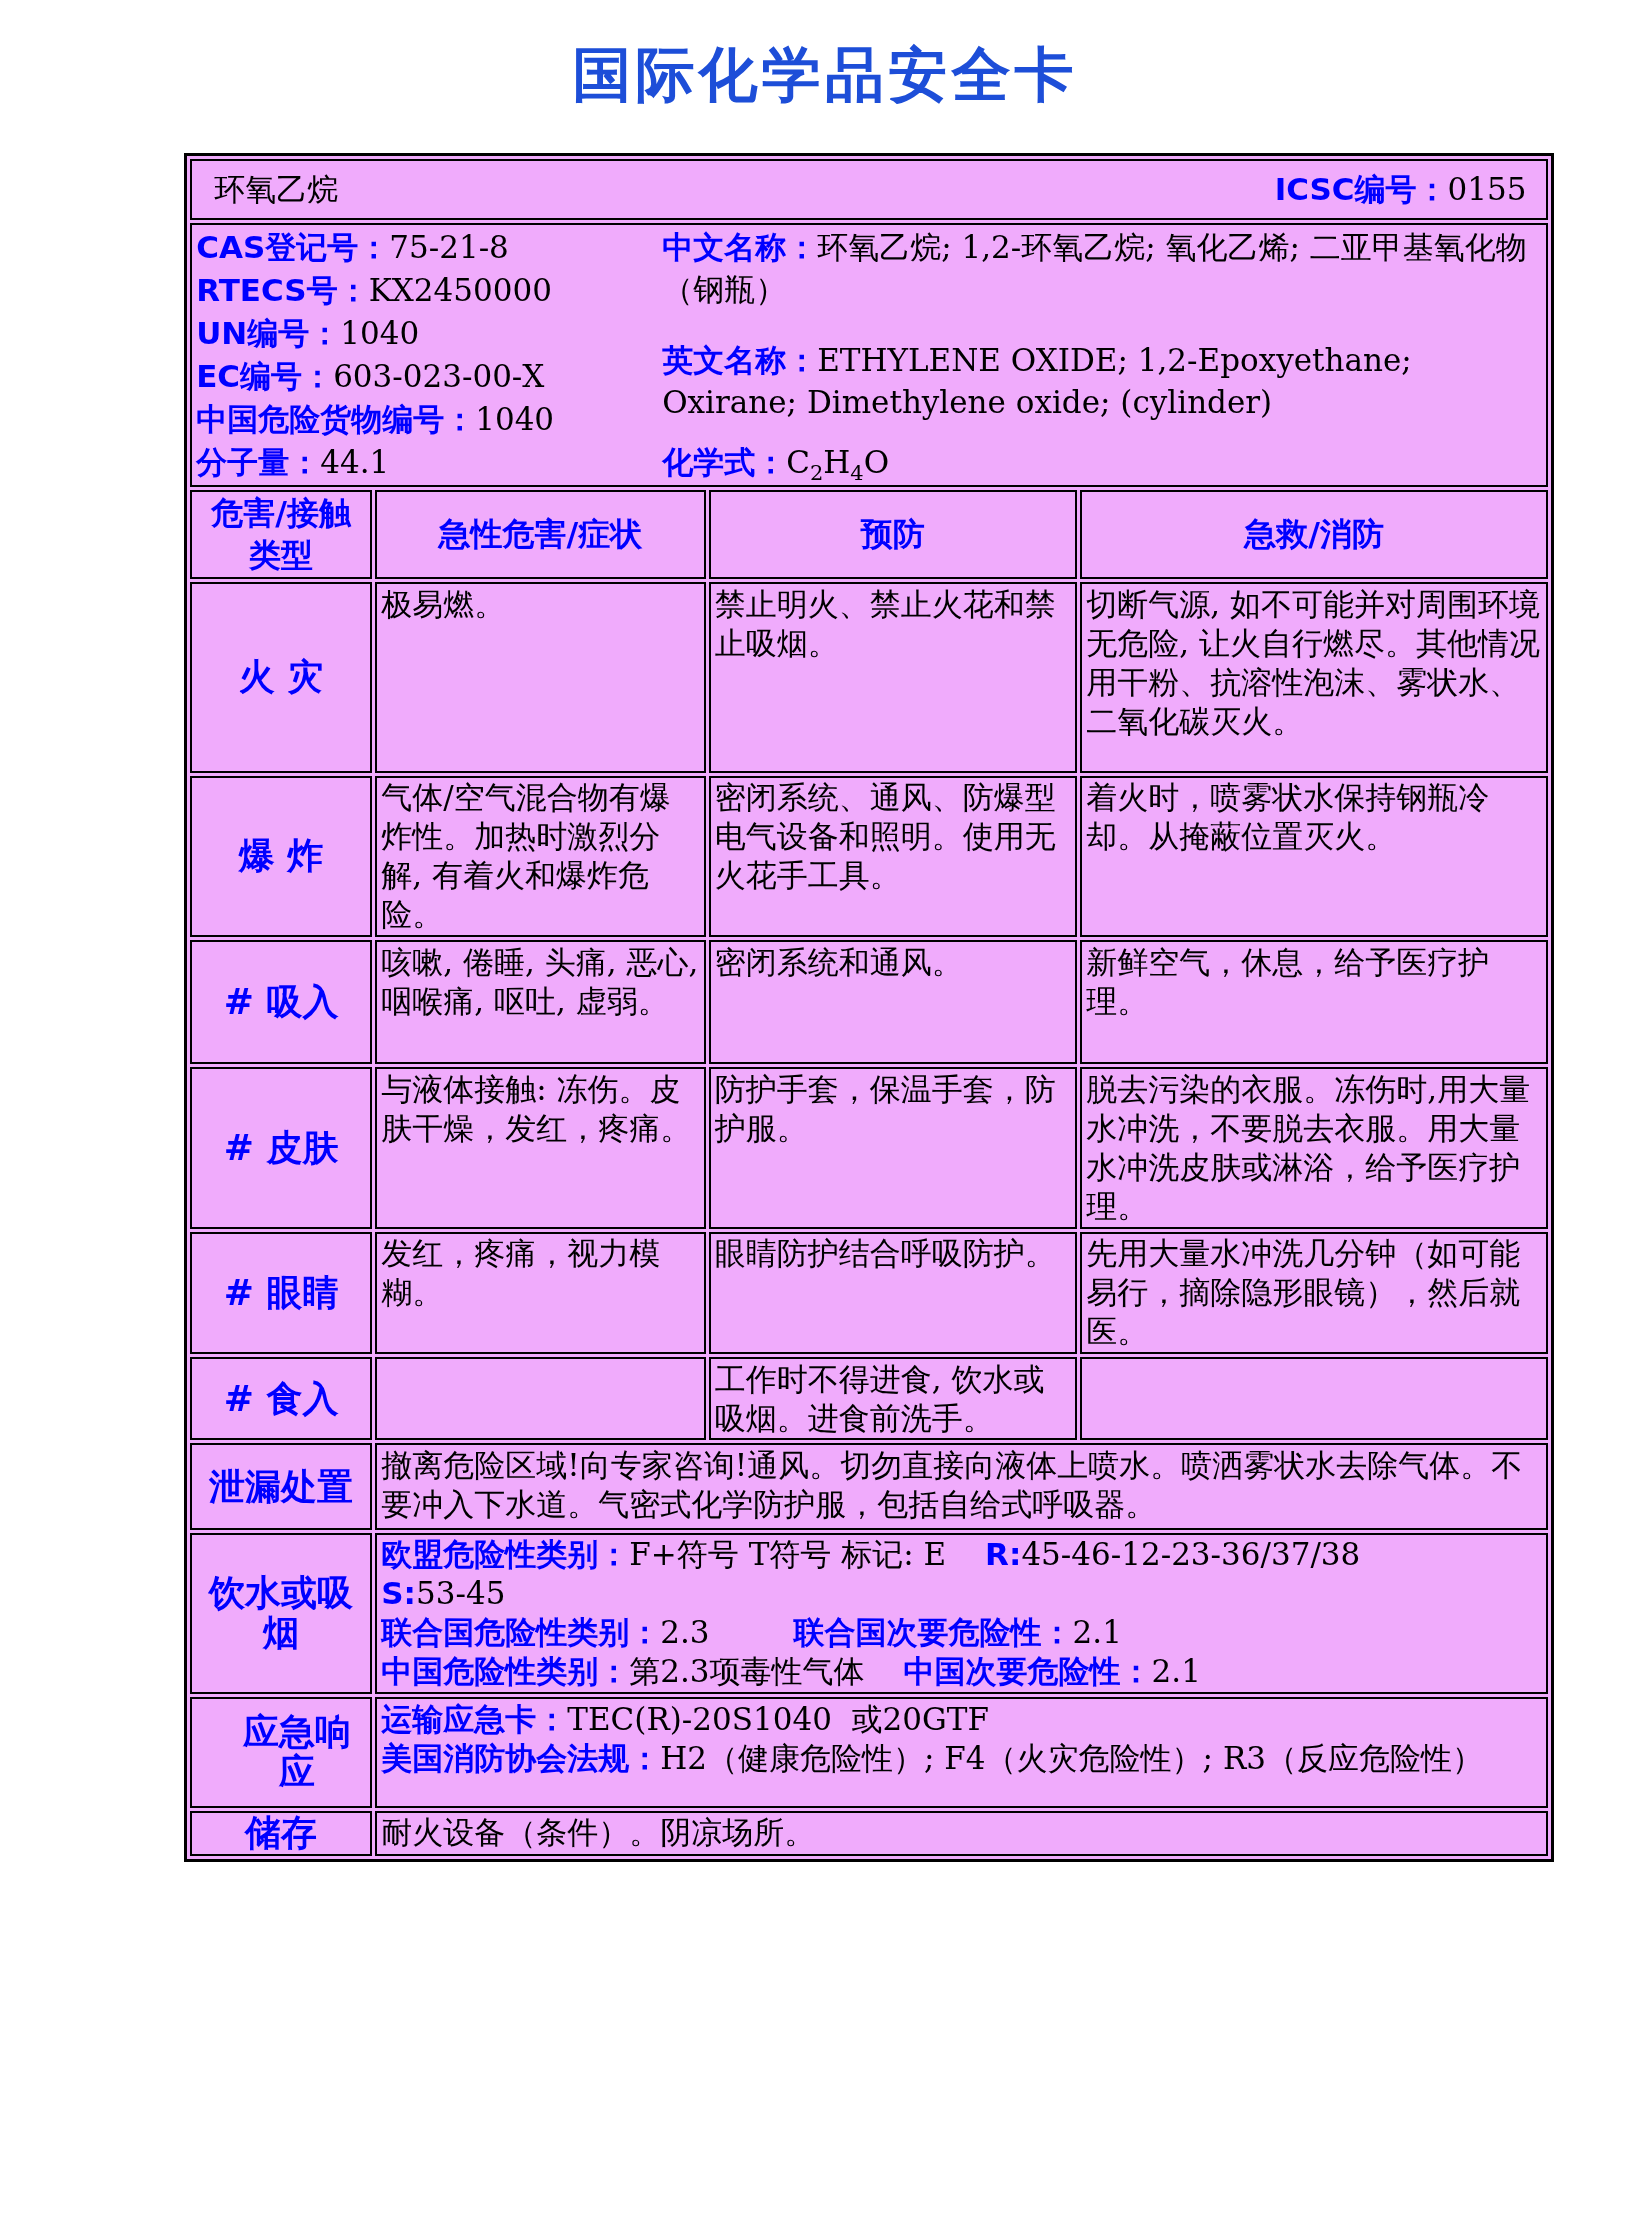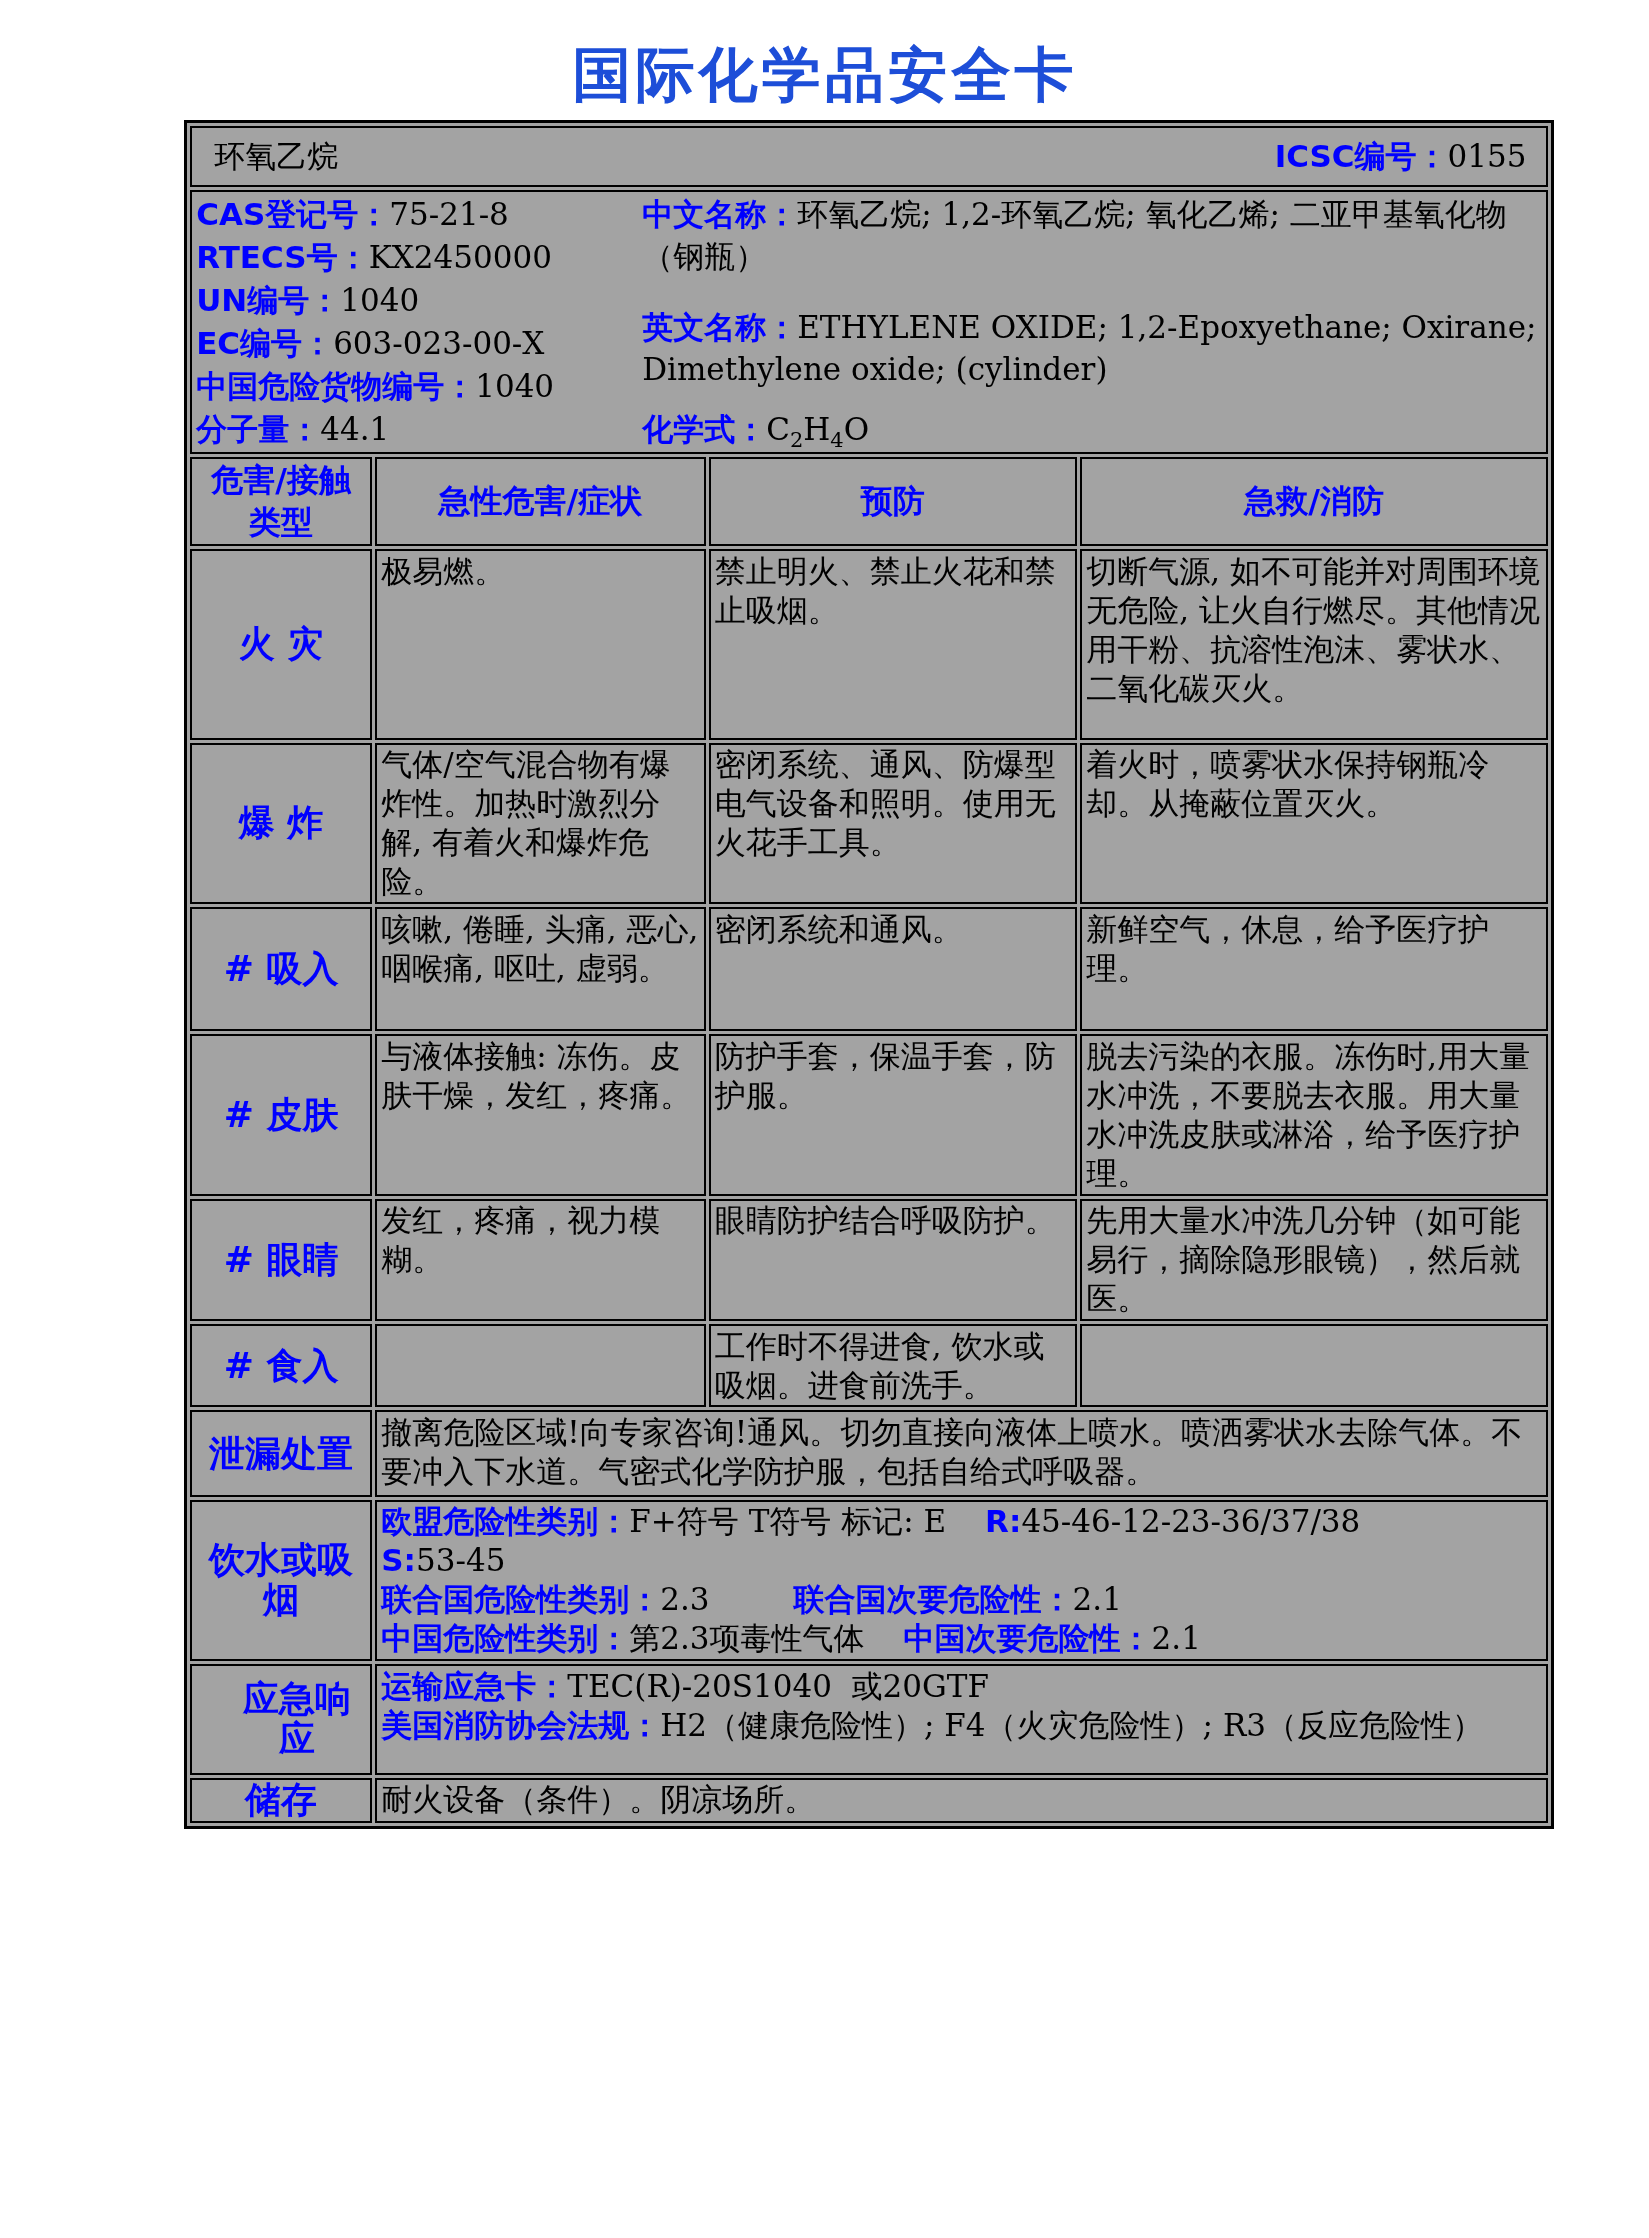--- a/index.html
+++ b/index.html
@@ -6,38 +6,38 @@
   body{
     width:1650px;height:2239px;background:#ffffff;position:relative;
     font-family:"DejaVu Serif","Liberation Serif",serif;color:#000;
   }
   .title{
     margin:36px 0 0 184px;width:1282px;text-align:center;
     font-size:59px;font-weight:bold;color:#1d4ed8;letter-spacing:4.2px;
     font-family:"DejaVu Serif","Liberation Serif",serif;
   }
   table.card{
-    margin:4px 0 0 184px;width:1370px;table-layout:fixed;
+    margin:37px 0 0 184px;width:1370px;table-layout:fixed;
     border-collapse:separate;border-spacing:3.5px;
-    border:3.5px solid #000;background:#a3a3a3;
+    border:3.5px solid #000;background:#f0abfc;
   }
   td{
     border:2.1px solid #000;vertical-align:top;padding:0.7px 4.2px;
     font-size:31px;line-height:39px;overflow:hidden;word-break:break-word;
   }
   .blab{
     color:#0000ff;font-weight:bold;
     font-family:"DejaVu Sans","Liberation Sans",sans-serif;
   }
   .bval{color:#000;}
   .gap{margin-left:39px;}
   .gap-wide{margin-left:84px;}
   .name-cell{vertical-align:middle;}
   .name-flex{display:flex;justify-content:space-between;align-items:center;}
-  .id-flex{display:flex;}
+  .id-flex{display:flex;gap:20px;}
   .id-left{width:446px;flex:0 0 446px;}
   .id-right{flex:1;}
   .id-line{line-height:43px;white-space:nowrap;}
   .nm-block{line-height:42px;}
   .en-block{margin-top:29px;}
   .fm-block{margin-top:18px;}
   .head-cell,.type-cell{
     color:#0000ff;font-weight:bold;text-align:center;vertical-align:middle;
     font-family:"DejaVu Sans","Liberation Sans",sans-serif;
   }

